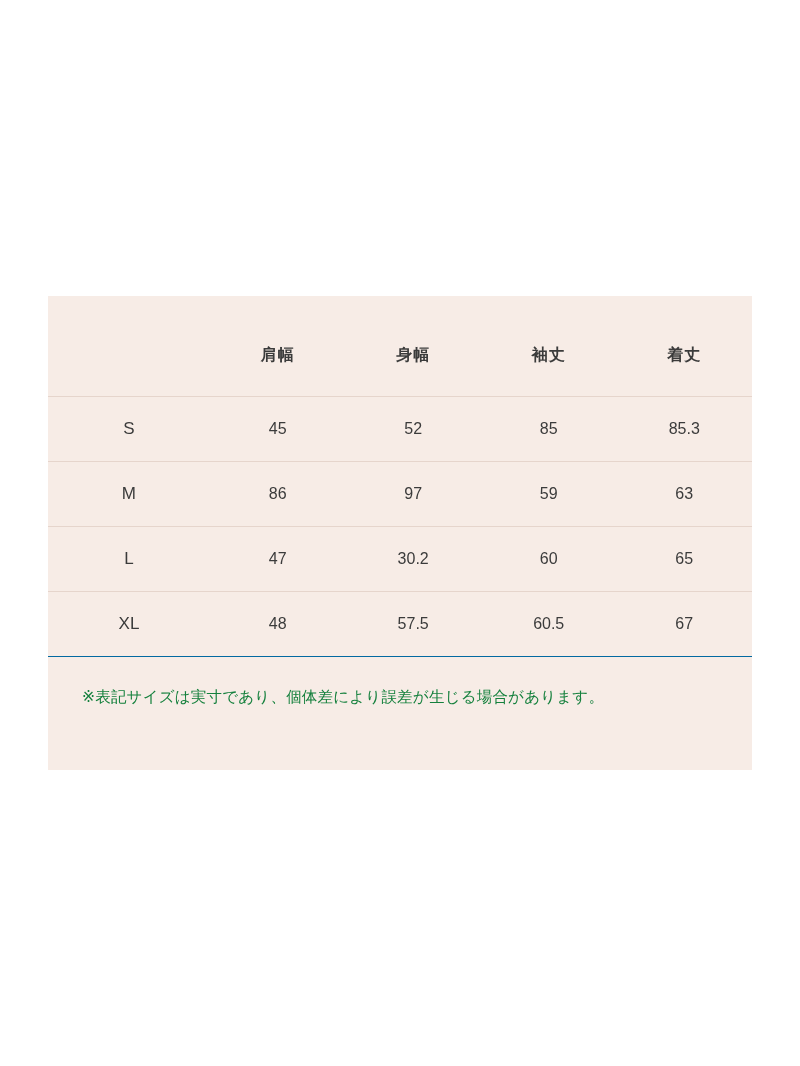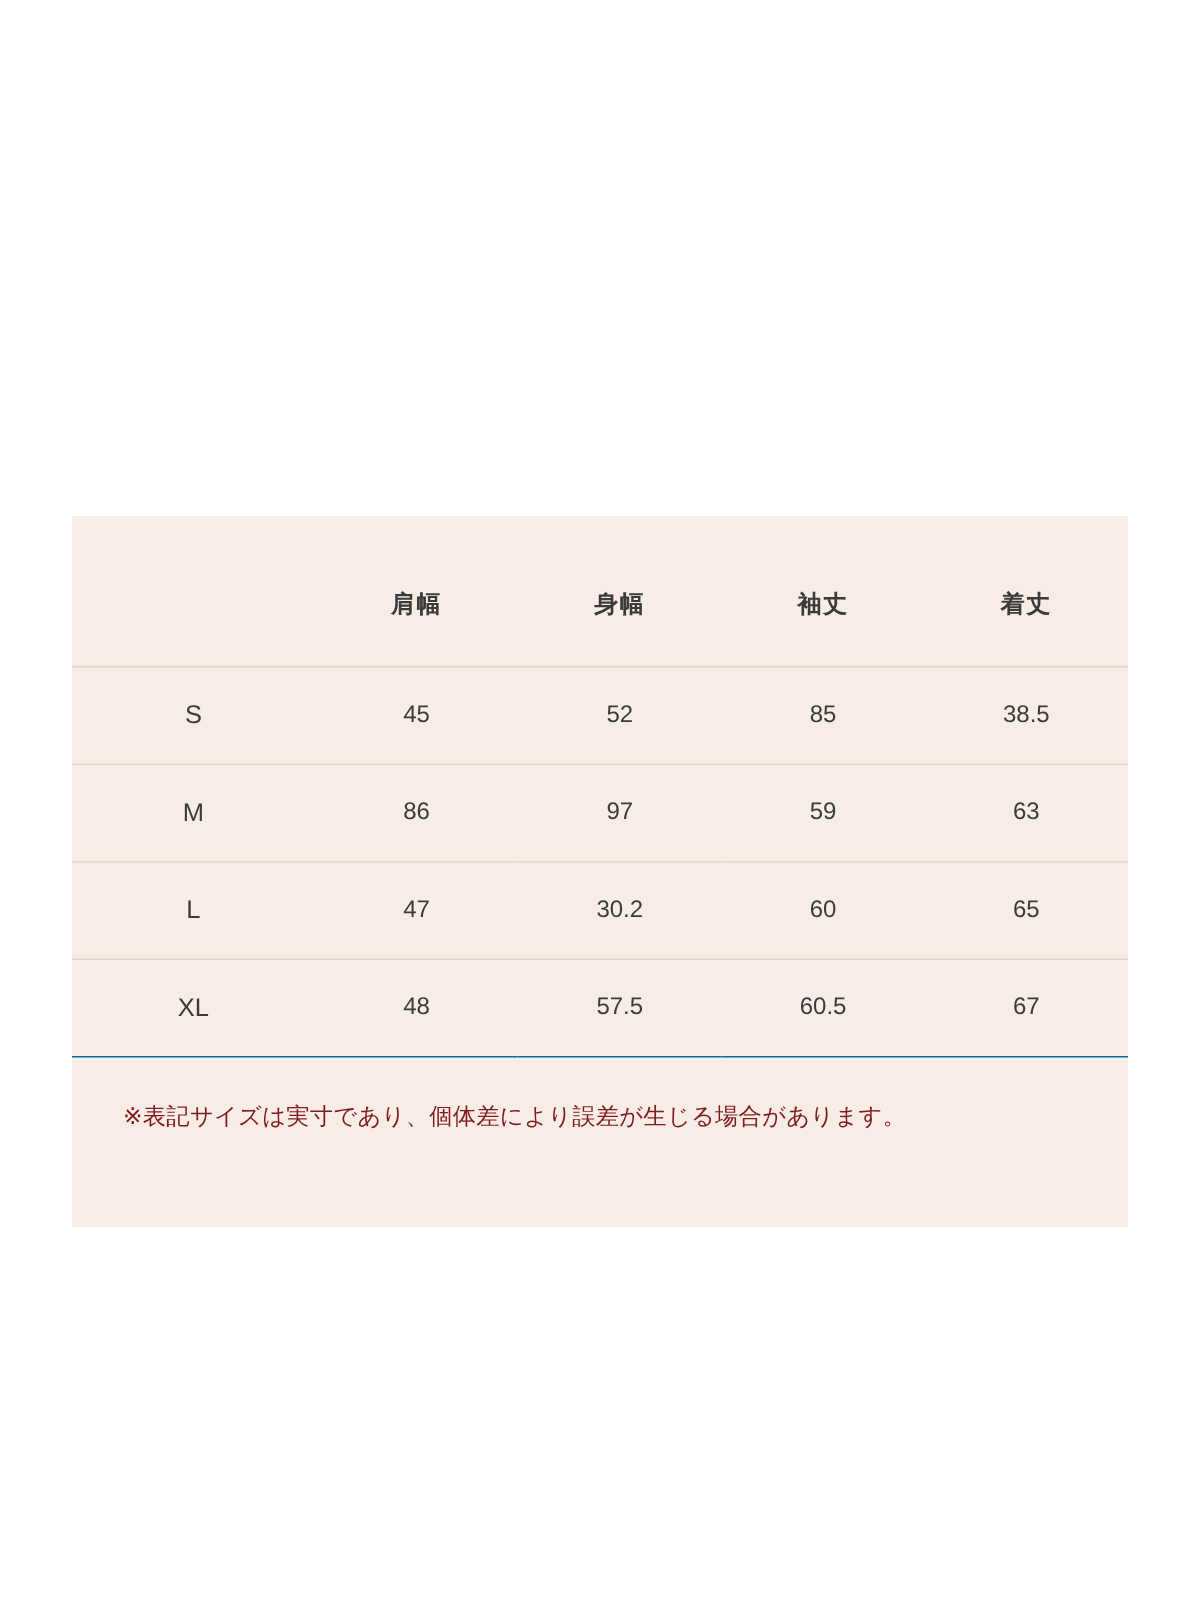--- a/index.html
+++ b/index.html
@@ -18,21 +18,20 @@
 
   .size-chart-panel {
     position: absolute;
     left: 48px;
     top: 296px;
     width: 704px;
     height: 474px;
     background: #f7ece6;
     box-sizing: border-box;
     padding: 0;
-    margin-top: 48px;
   }
 
   table.size-table {
     width: 100%;
     border-collapse: collapse;
     table-layout: fixed;
   }
 
   table.size-table th,
   table.size-table td {
@@ -72,21 +71,21 @@
 
   table.size-table tbody tr:last-child {
     border-bottom: 1px solid #0369a1;
   }
 
   .notes {
     margin-top: 26px;
     padding: 0 32px 0 34px;
     font-size: 15.5px;
     line-height: 1.75;
-    color: #7f1d1d;
+    color: #15803d;
     letter-spacing: 0.2px;
   }
 
   .notes .note-line {
     display: block;
   }
 </style>
 </head>
 <body>
 
@@ -101,21 +100,21 @@
         <th>袖丈</th>
         <th>着丈</th>
       </tr>
     </thead>
     <tbody>
       <tr>
         <td class="size-label">S</td>
         <td>45</td>
         <td>52</td>
         <td>85</td>
-        <td>38.5</td>
+        <td>85.3</td>
       </tr>
       <tr>
         <td class="size-label">M</td>
         <td>86</td>
         <td>97</td>
         <td>59</td>
         <td>63</td>
       </tr>
       <tr>
         <td class="size-label">L</td>

